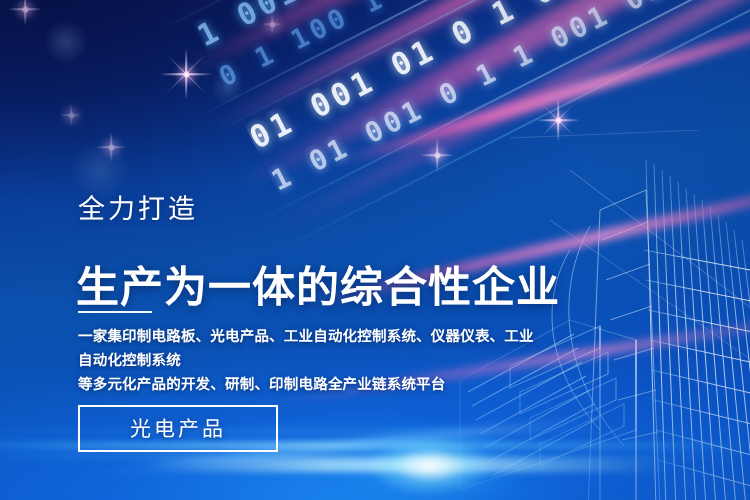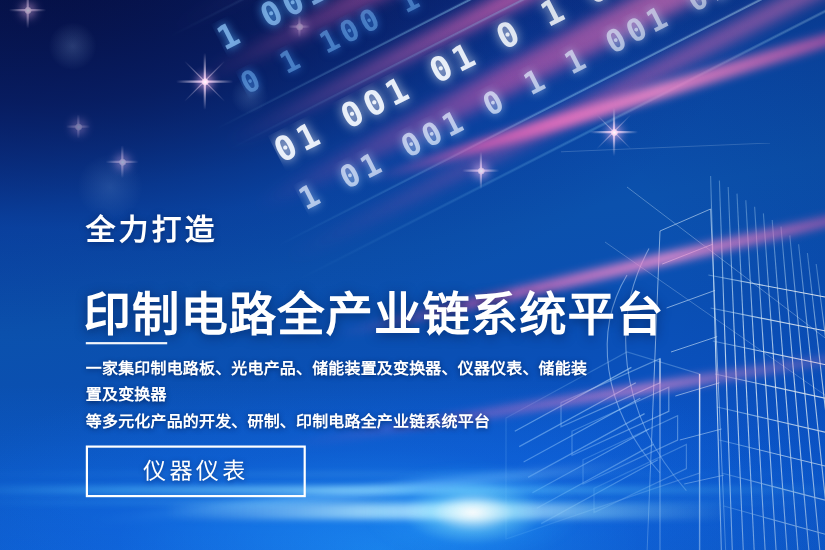--- a/index.html
+++ b/index.html
@@ -196,21 +196,21 @@
     position:absolute;
     left:78px;top:0;
     width:520px;height:100%;
     z-index:30;
   }
 
   .eyebrow{
     position:absolute;top:196px;left:0;
     font-size:27px;
     line-height:1;
-    font-weight:700;
+    font-weight:400;
     color:#ffffff;
     letter-spacing:3px;
     text-shadow:0 1px 6px rgba(3,24,70,.55);
     text-align:right;
   }
 
   .headline{
     position:absolute;top:236px;left:-2px;
     font-size:43px;
     line-height:1.06;
@@ -437,25 +437,25 @@
   <div class="dust" style="left:44px;top:20px;width:44px;height:44px;opacity:.35;"></div>
   <div class="dust" style="left:70px;top:140px;width:60px;height:60px;opacity:.25;"></div>
   <div class="dust" style="left:210px;top:70px;width:34px;height:34px;opacity:.3;"></div>
 
   <div class="layer vignette"></div>
 
   <div class="content">
 
     <div class="eyebrow">全力打造</div>
 
-    <h1 class="headline">印制电路全产业链系统平台</h1>
+    <h1 class="headline">生产为一体的综合性企业</h1>
 
     <div class="rule"></div>
 
     <div class="desc">
-      <span>一家集印制电路板、光电产品、储能装置及变换器、仪器仪表、储能装置及变换器</span>
+      <span>一家集印制电路板、光电产品、工业自动化控制系统、仪器仪表、工业自动化控制系统</span>
       <span>等多元化产品的开发、研制、印制电路全产业链系统平台</span>
     </div>
 
-    <button class="cta">仪器仪表</button>
+    <button class="cta">光电产品</button>
   </div>
 
 </div>
 
 </body></html>

